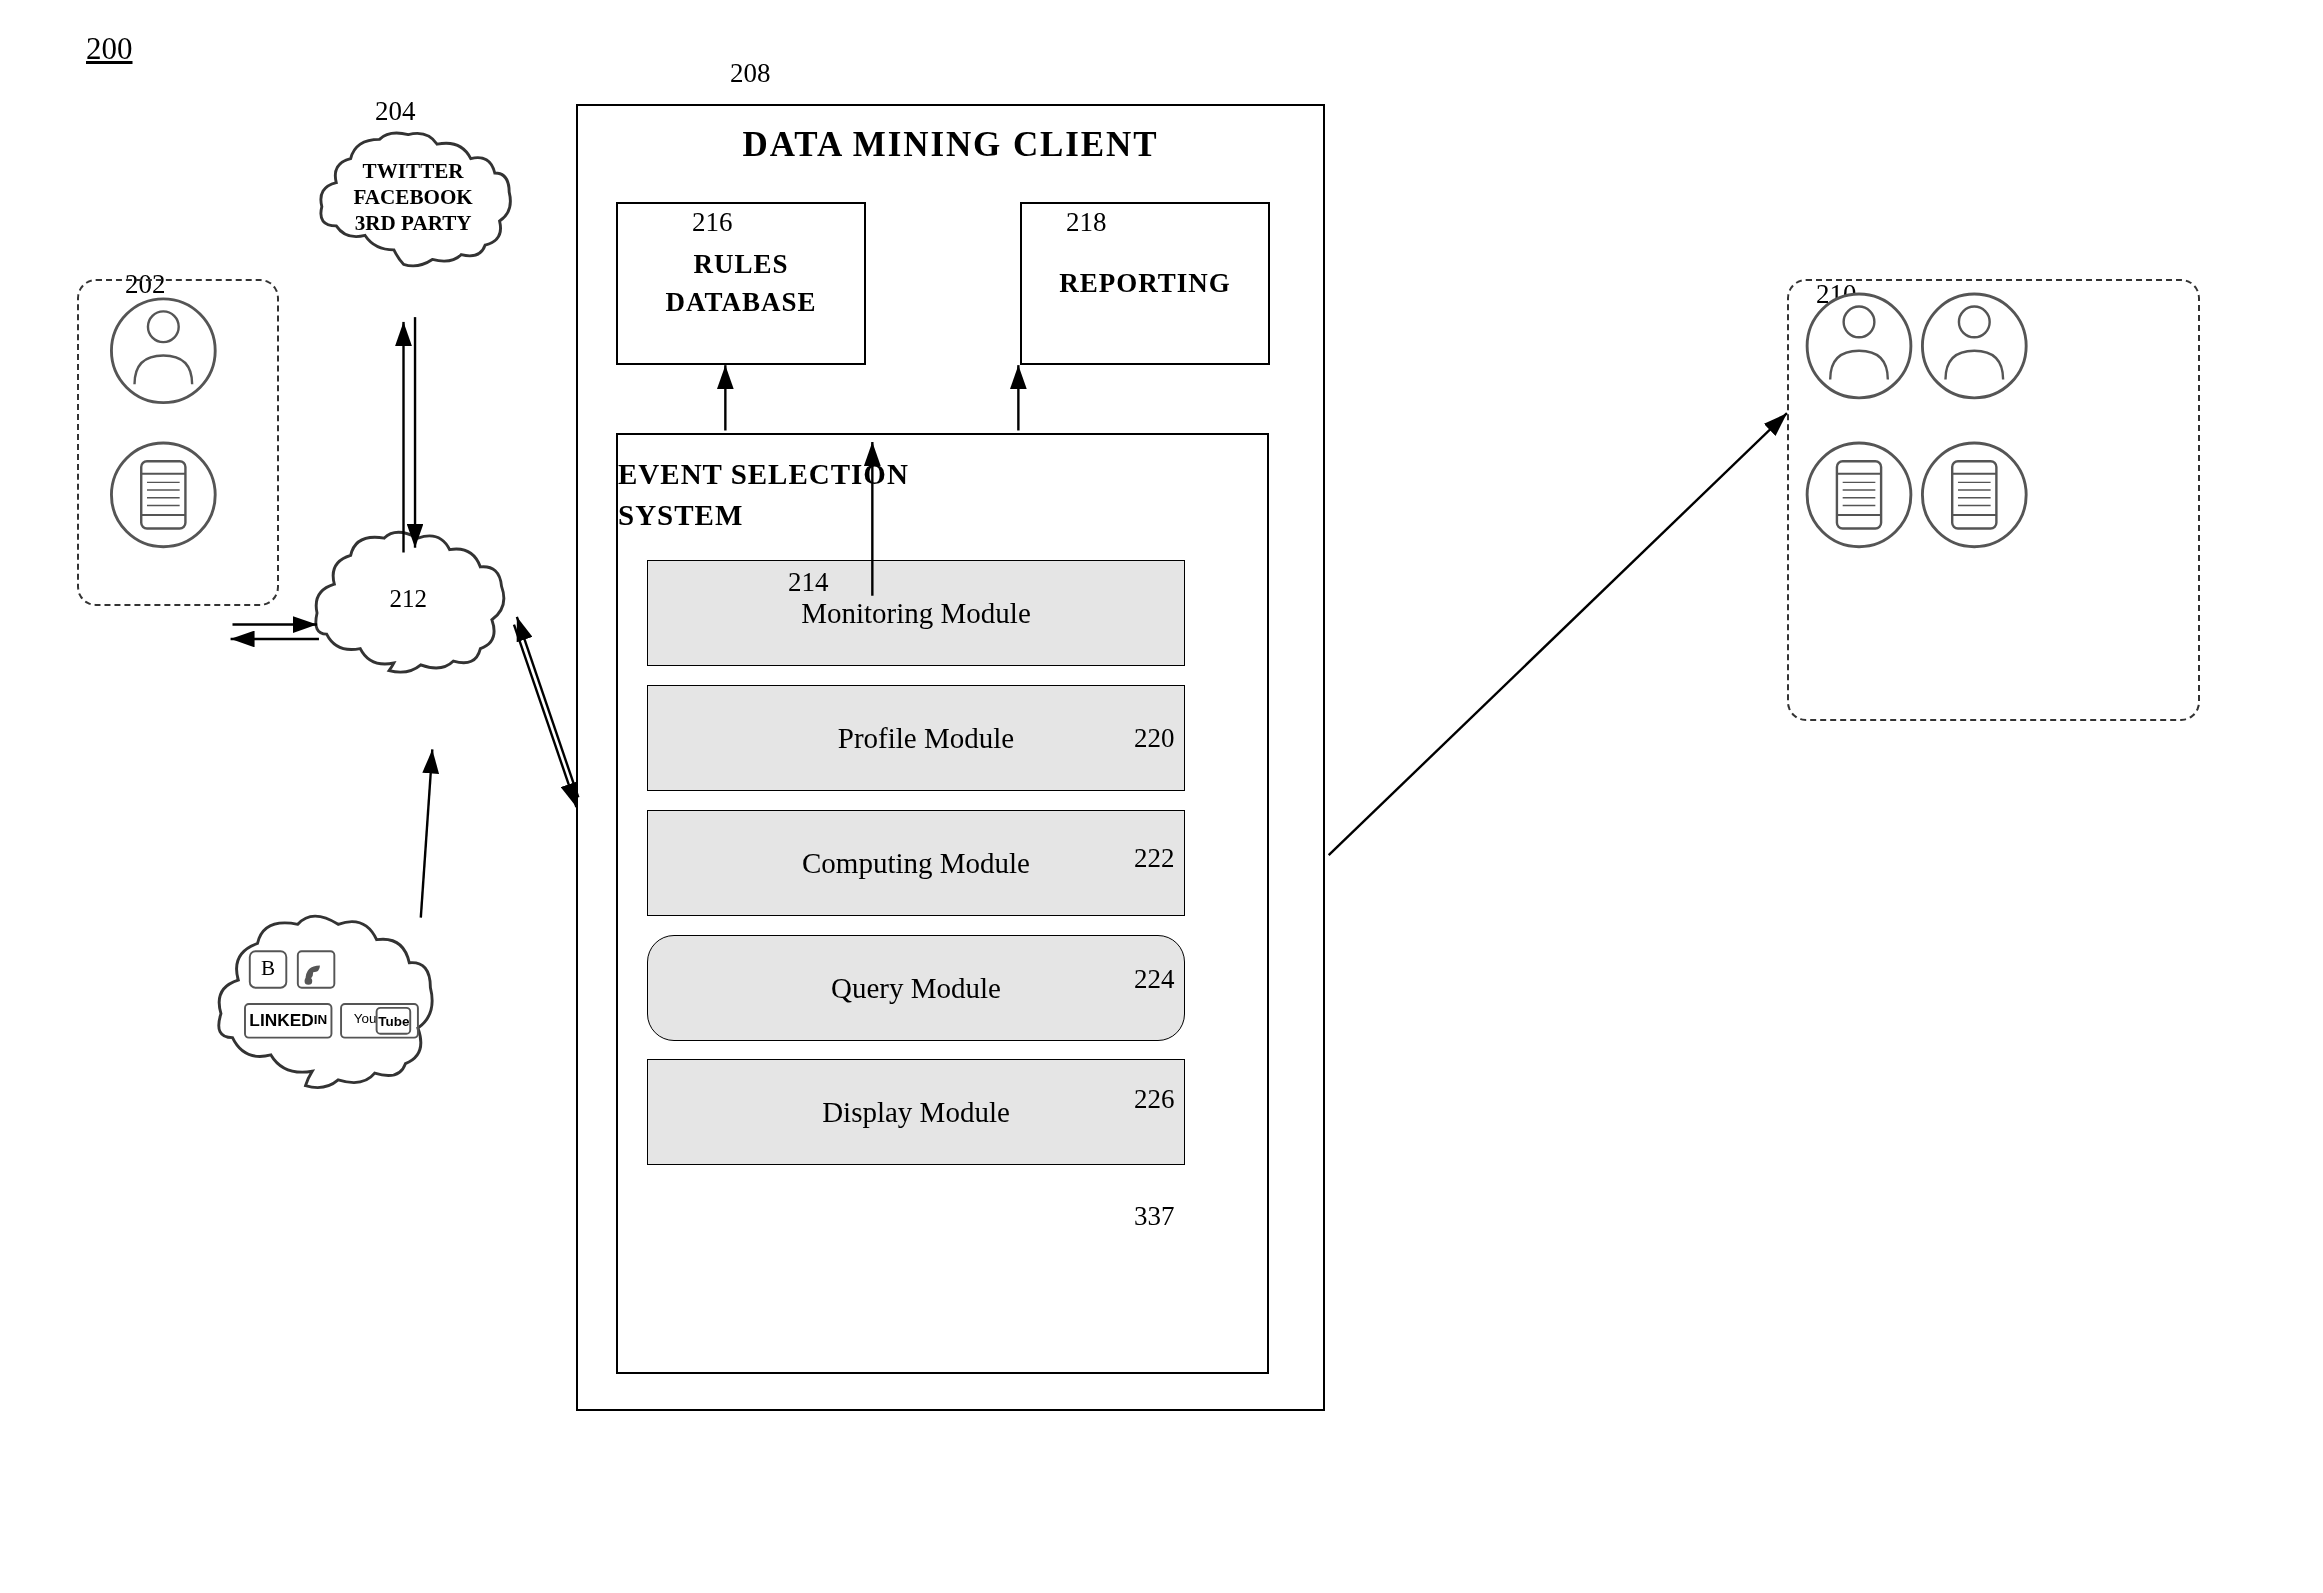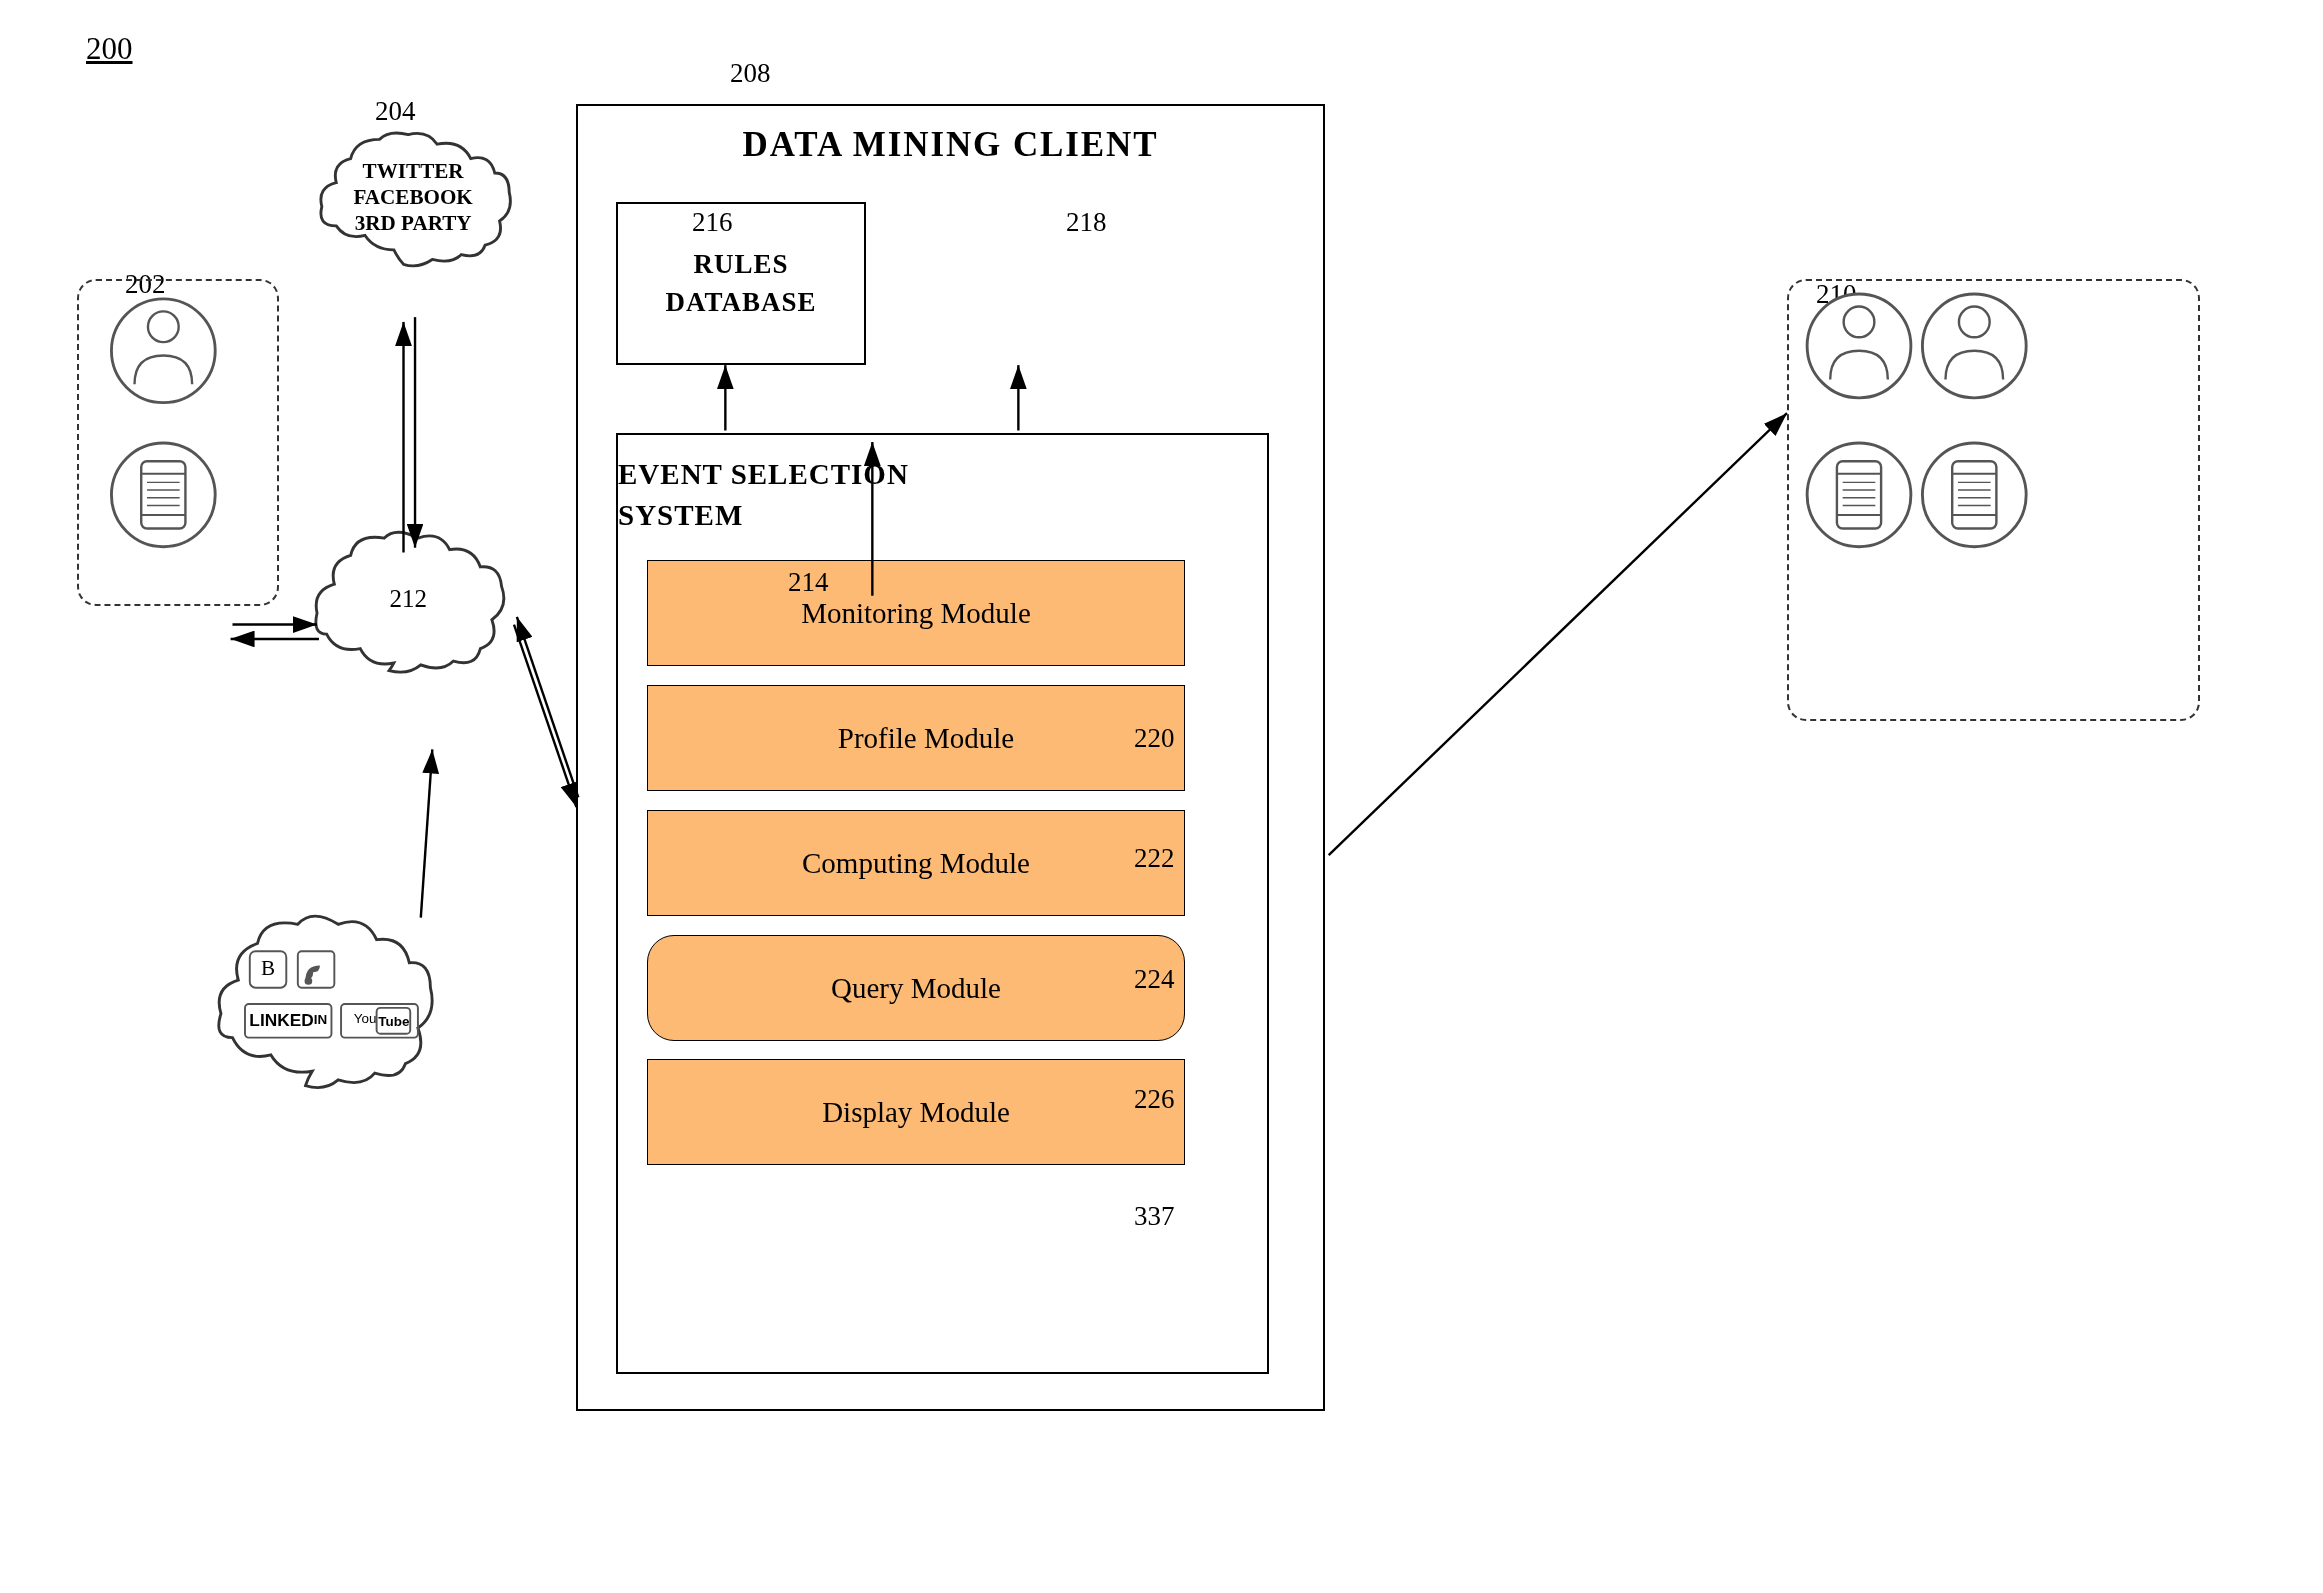--- a/index.html
+++ b/index.html
@@ -124,21 +124,21 @@
     .module-box {
       position: absolute;
       left: 29px;
       width: 538px;
       height: 106px;
       border: 1.9px solid #000;
       display: flex;
       align-items: center;
       justify-content: center;
       font-size: 29px;
-      background: #fdba74;
+      background: #e5e5e5;
     }
 
     .module-monitoring { top: 125px; }
     .module-profile { top: 250px; padding-left: 20px; }
     .module-computing { top: 375px; }
     .module-query { top: 500px; border-radius: 27px; }
     .module-display { top: 624px; }
 
     
     .dashed-box {
@@ -178,20 +178,23 @@
 
   <div class="label label-200">200</div>
 
   <div class="dmc-box">
     <div class="dmc-title">DATA MINING CLIENT</div>
 
     <div class="rules-box">
       <span>RULES<br>DATABASE</span>
     </div>
 
+    <div class="reporting-box">
+      <span>REPORTING</span>
+    </div>
 
     <div class="ess-box">
       <div class="ess-title">EVENT SELECTION<br>SYSTEM</div>
 
       <div class="module-box module-monitoring">
         <span>Monitoring Module</span>
       </div>
       <div class="module-box module-profile">
         <span>Profile Module</span>
       </div>

